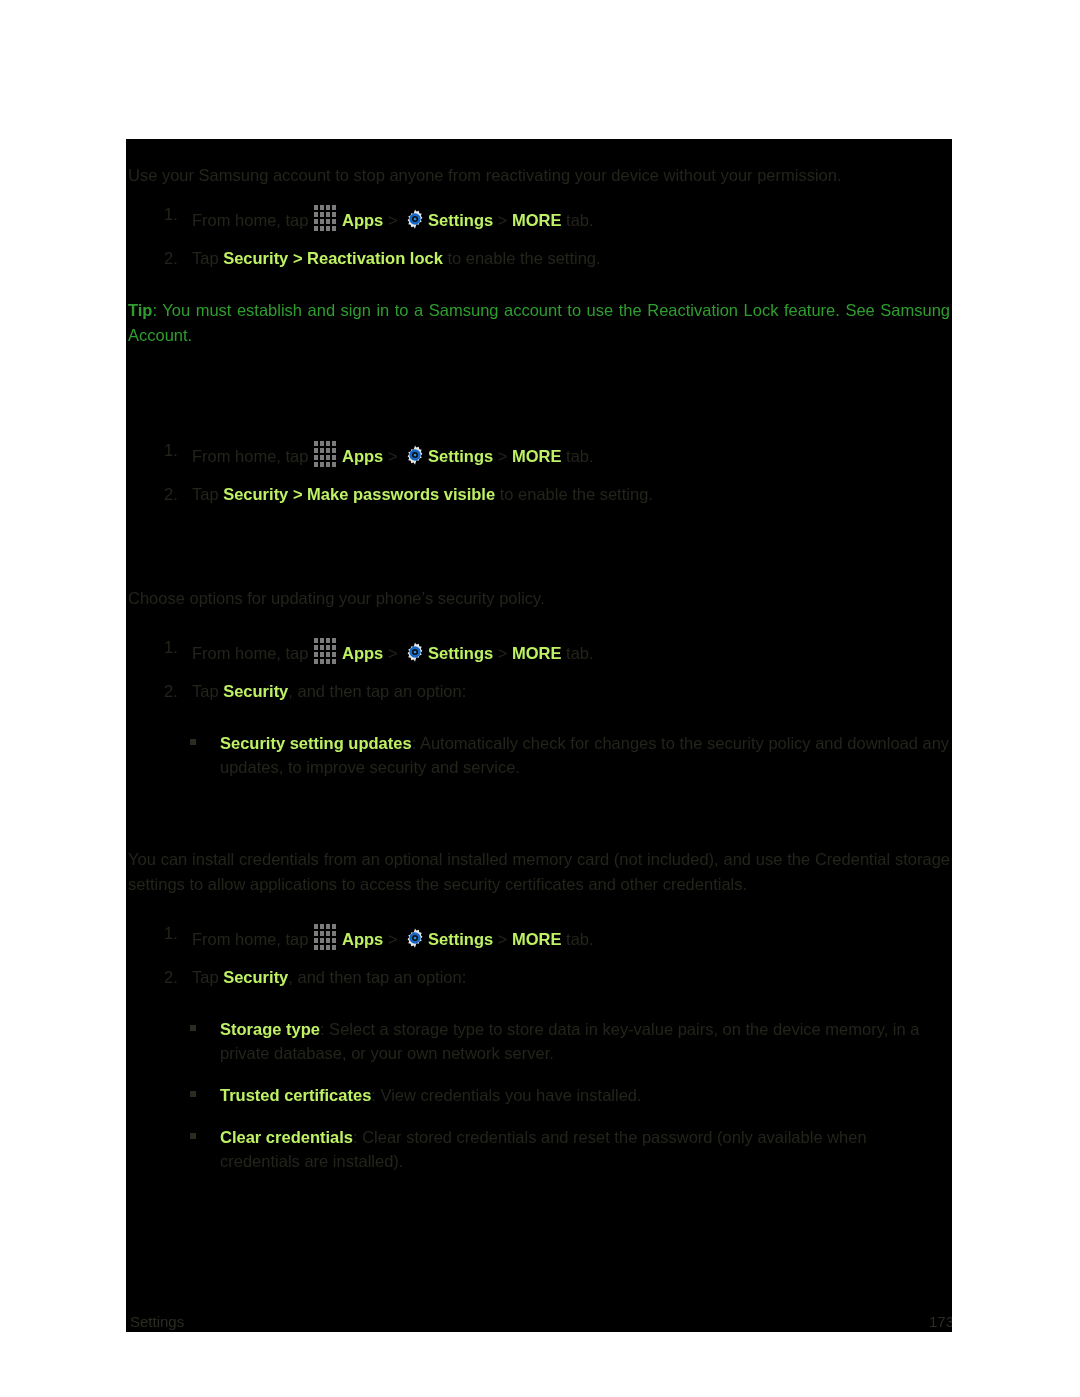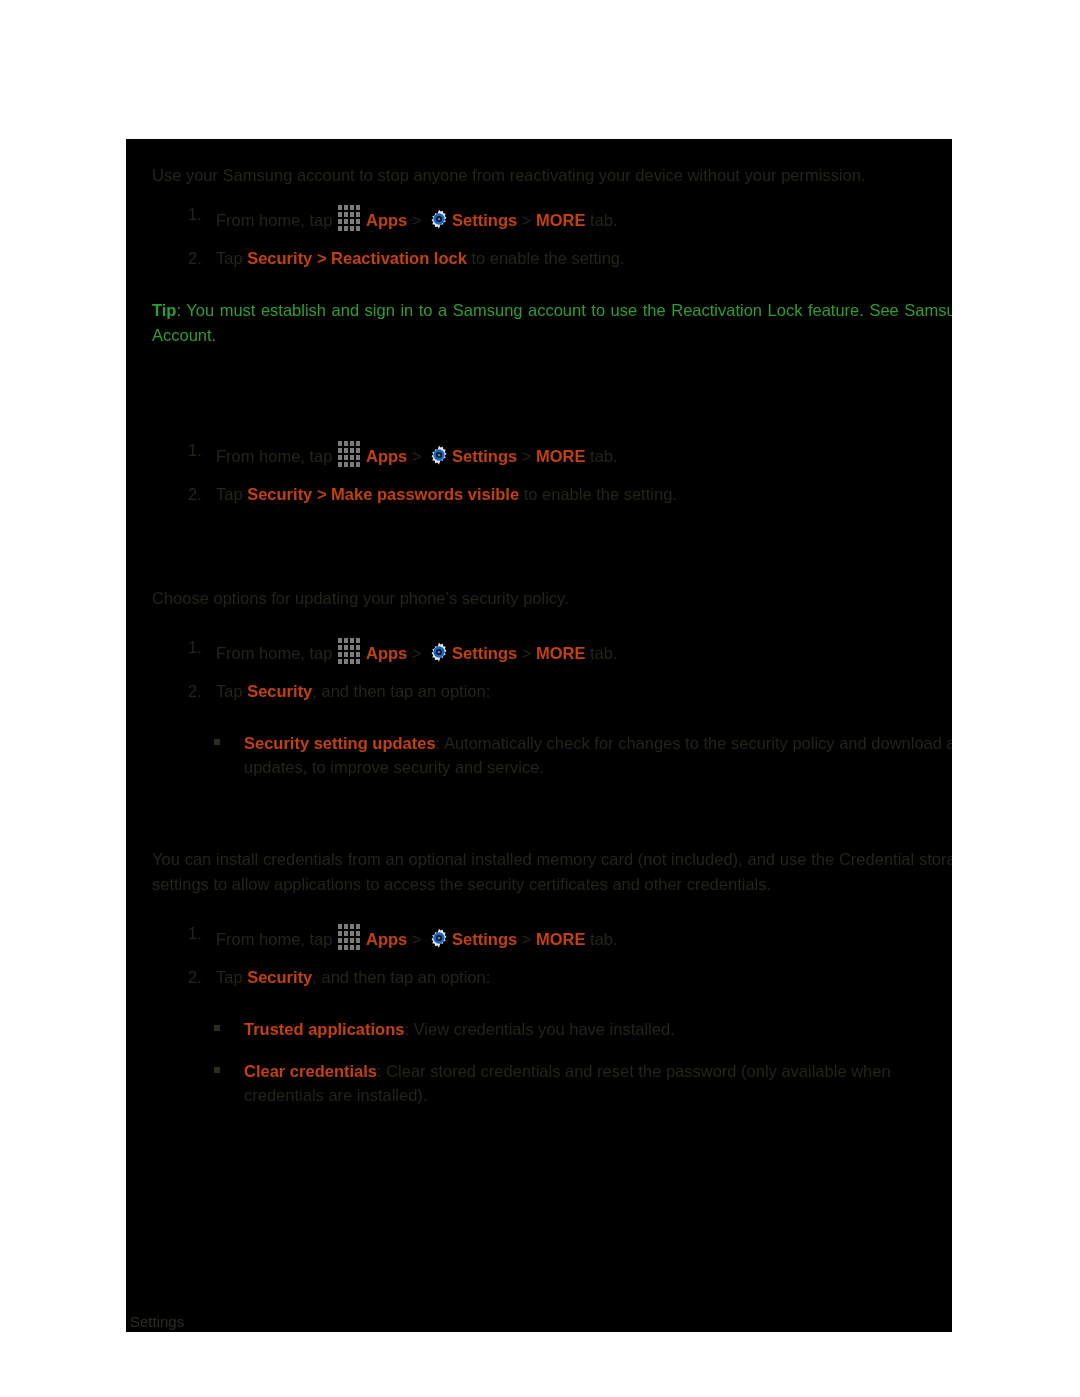--- a/index.html
+++ b/index.html
@@ -25,35 +25,34 @@
     background: #000000;
     box-sizing: border-box;
     padding: 0;
     overflow: hidden;
   }
 
   .content {
     position: relative;
     width: 100%;
     height: 100%;
-    padding-left: 24px;
   }
 
   
   .body-text {
     color: #23241b;
     font-size: 16.5px;
     line-height: 25px;
     text-align: justify;
     margin: 0;
   }
   .body-text.nojust { text-align: left; }
 
   b, .bold {
-    color: #c2410c;
+    color: #bef264;
     font-weight: bold;
   }
 
   
   ol.steps {
     list-style: none;
     margin: 0;
     padding: 0;
   }
   ol.steps > li {
@@ -294,21 +293,22 @@
               </svg></span><b>Settings</b><span> &gt; </span><b>MORE</b><span> tab.</span>
         </li>
         <li>
           <span class="num">2.</span><span>Tap </span><b>Security</b><span>, and then tap an option:</span>
         </li>
       </ol>
 
       <div class="sp-sm"></div>
 
       <ul class="subbullets">
-        <li><span class="sq"></span><b>Trusted applications</b><span>: View credentials you have installed.</span></li>
+        <li><span class="sq"></span><b>Storage type</b><span>: Select a storage type to store data in key-value pairs, on the device memory, in a private database, or your own network server.</span></li>
+        <li><span class="sq"></span><b>Trusted certificates</b><span>: View credentials you have installed.</span></li>
         <li><span class="sq"></span><b>Clear credentials</b><span>: Clear stored credentials and reset the password (only available when credentials are installed).</span></li>
       </ul>
     </div>
 
     <div id="footer">
       <span>Settings</span>
       <span class="pg">173</span>
     </div>
 
   </div>

